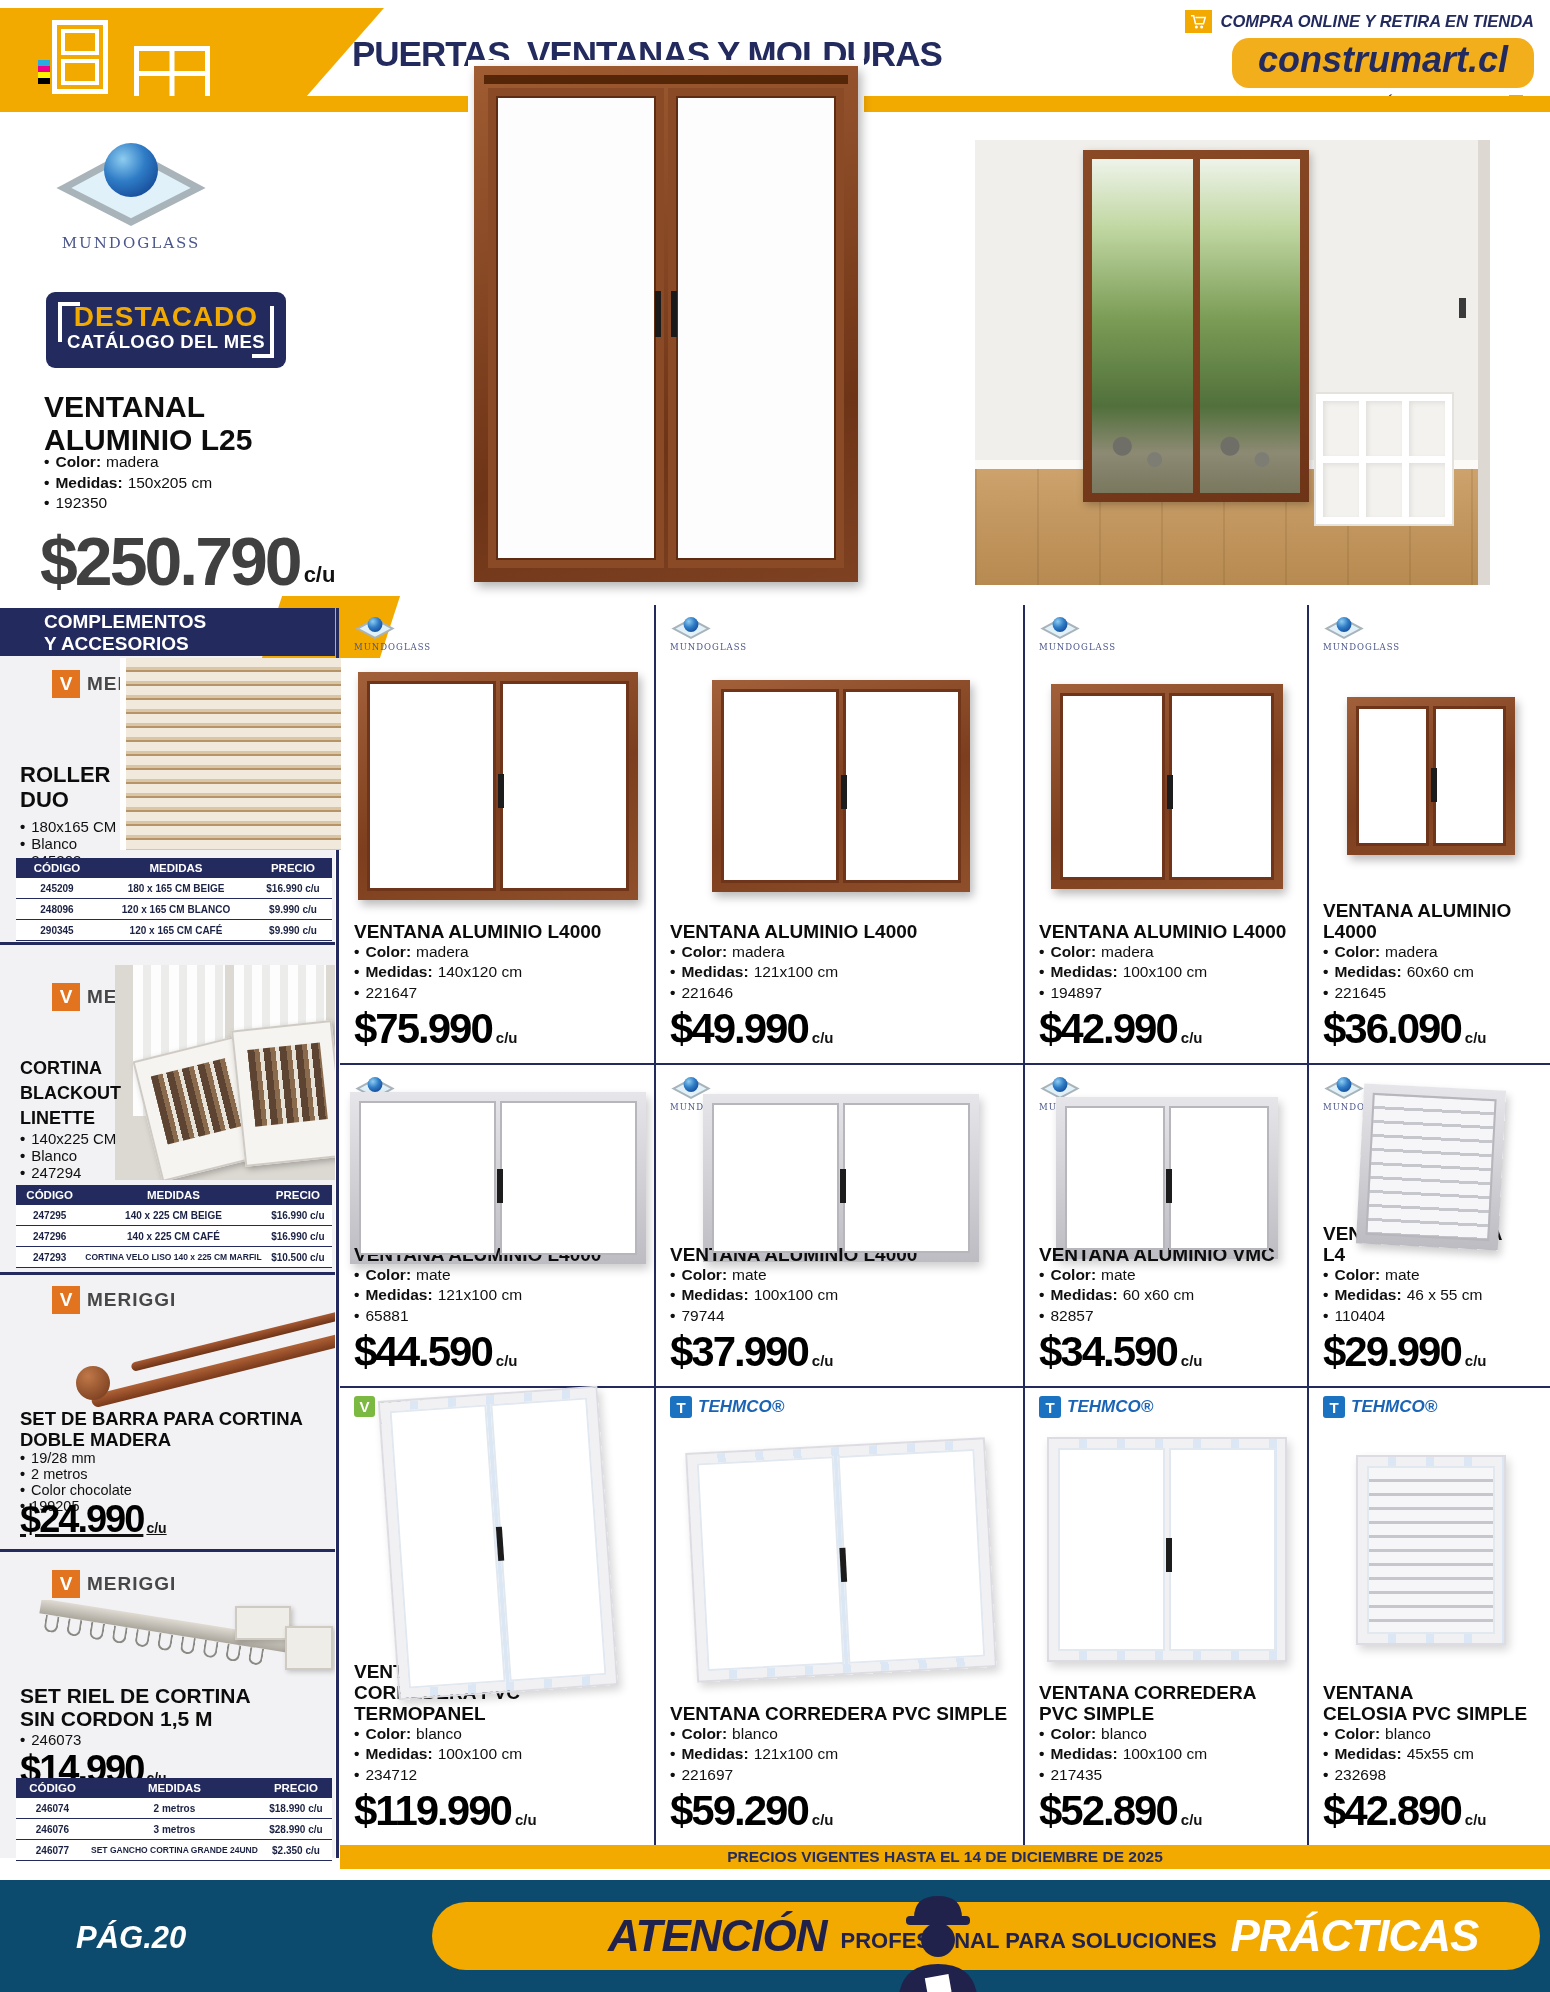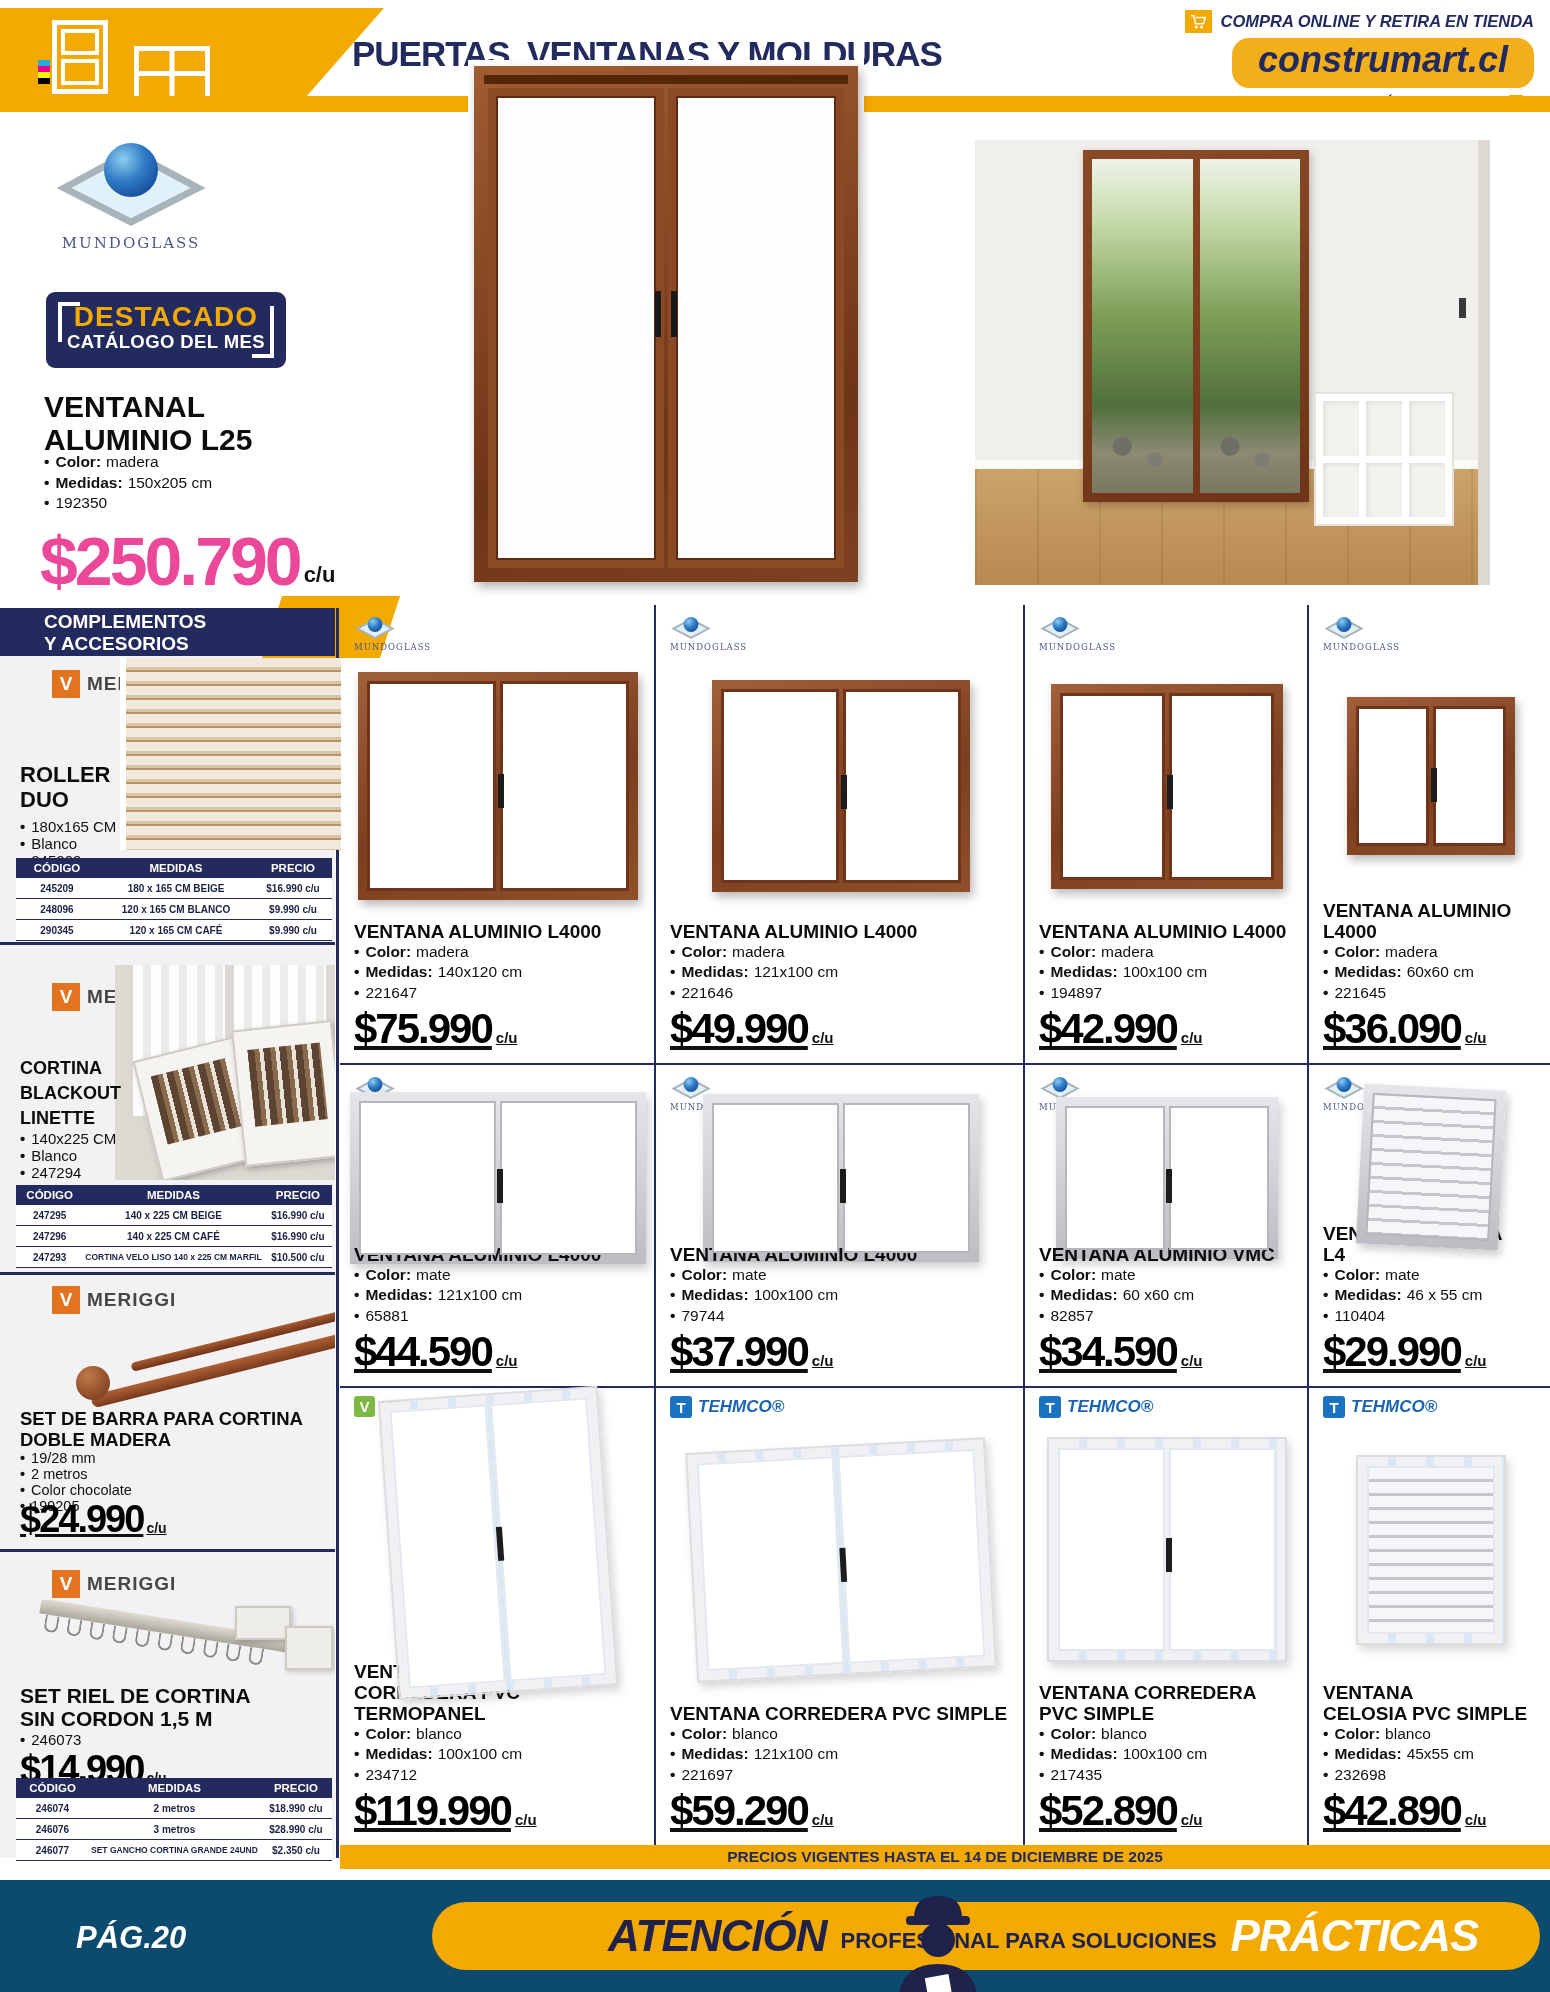--- a/index.html
+++ b/index.html
@@ -34,21 +34,21 @@
   .badge{left:46px;top:292px;width:240px;height:76px;background:#232b5e;border-radius:9px;
          text-align:center;padding-top:10px;box-sizing:border-box;}
   .badge .l1{font-size:28px;font-weight:900;color:#F2A900;letter-spacing:1px;line-height:29px;}
   .badge .l2{font-size:18.5px;font-weight:900;color:#fff;letter-spacing:.4px;}
   .brk-l{position:absolute;left:12px;top:10px;width:18px;height:36px;border-left:4px solid #fff;border-top:4px solid #fff;}
   .brk-r{position:absolute;right:12px;top:14px;width:18px;height:48px;border-right:4px solid #fff;border-bottom:4px solid #fff;}
   .fname{left:44px;top:390px;font-size:30px;font-weight:900;color:#0d0d0d;line-height:33px;}
   .fname span{display:block;}
   .fbullets{left:44px;top:452px;font-size:18.5px;line-height:24.5px;color:#111;}
   .fprice{left:40px;top:522px;display:flex;align-items:flex-end;}
-  .fprice .pv{font-size:68px;font-weight:900;letter-spacing:-3px;color:#ec4899;}
+  .fprice .pv{font-size:68px;font-weight:900;letter-spacing:-3px;color:#404040;}
   .fprice .pu{font-size:22px;font-weight:900;margin:0 0 12px 4px;}
 
   
   .bigdoor{left:468px;top:60px;width:396px;height:528px;background:#fff;padding:6px;box-sizing:border-box;}
   .bd-frame{width:100%;height:100%;background:linear-gradient(165deg,#a05c32,#6e3417 70%,#7e4222);
             padding:22px 12px 14px;box-sizing:border-box;display:flex;position:relative;box-shadow:3px 5px 10px rgba(0,0,0,.3);}
   .bd-rail{position:absolute;left:10px;right:10px;top:9px;height:9px;background:#552708;}
   .bd-p{flex:1;background:#fdfdfd;border:8px solid #8a4a26;box-shadow:inset 0 0 0 2px #5e2c12;position:relative;margin:0 2px;}
   .bd-p.pl:after{content:"";position:absolute;right:-5px;top:42%;width:6px;height:46px;background:#1a1a1a;}
   .bd-p.pr:after{content:"";position:absolute;left:-5px;top:42%;width:6px;height:46px;background:#1a1a1a;}
@@ -128,21 +128,21 @@
   .card{box-sizing:border-box;padding:8px 12px 10px 14px;display:flex;flex-direction:column;
         border-right:2.5px solid #232b5e;}
   .card.last{border-right:none;}
   .w1{width:316px;} .w2{width:369px;} .w3{width:284px;} .w4{width:241px;}
   .imgwrap{flex:1;display:flex;align-items:center;justify-content:center;min-height:0;}
   .pname{font-size:19px;font-weight:900;line-height:21px;color:#0c0c0c;}
   .pname span{display:block;}
   .bl{font-size:15.5px;line-height:20.5px;color:#101010;}
   .dot{margin-right:6px;font-weight:bold;}
   .bb{font-weight:bold;} .bb:not(:empty){margin-right:5px;}
-  .price{display:flex;align-items:flex-end;margin-top:2px;text-decoration:underline;}
+  .price{display:flex;align-items:flex-end;margin-top:2px;}
   .price .pv{font-size:42px;font-weight:900;letter-spacing:-2px;color:#000;}
   .price .pu{font-size:15px;font-weight:900;margin:0 0 7px 4px;}
 
   .brand-mg{display:flex;flex-direction:column;width:84px;line-height:10px;}
   .brand-mg .mg-caption{font-size:8.5px;letter-spacing:1px;margin-top:2px;}
   .brand-vento{display:flex;align-items:flex-start;gap:5px;}
   .v-ic{width:21px;height:21px;background:#7cb942;color:#fff;font-weight:900;font-size:15px;
         display:flex;align-items:center;justify-content:center;border-radius:3px;}
   .v-t{color:#7cb942;font-size:22px;font-weight:900;line-height:20px;display:block;}
   .v-s{color:#7cb942;font-size:9px;display:block;}

